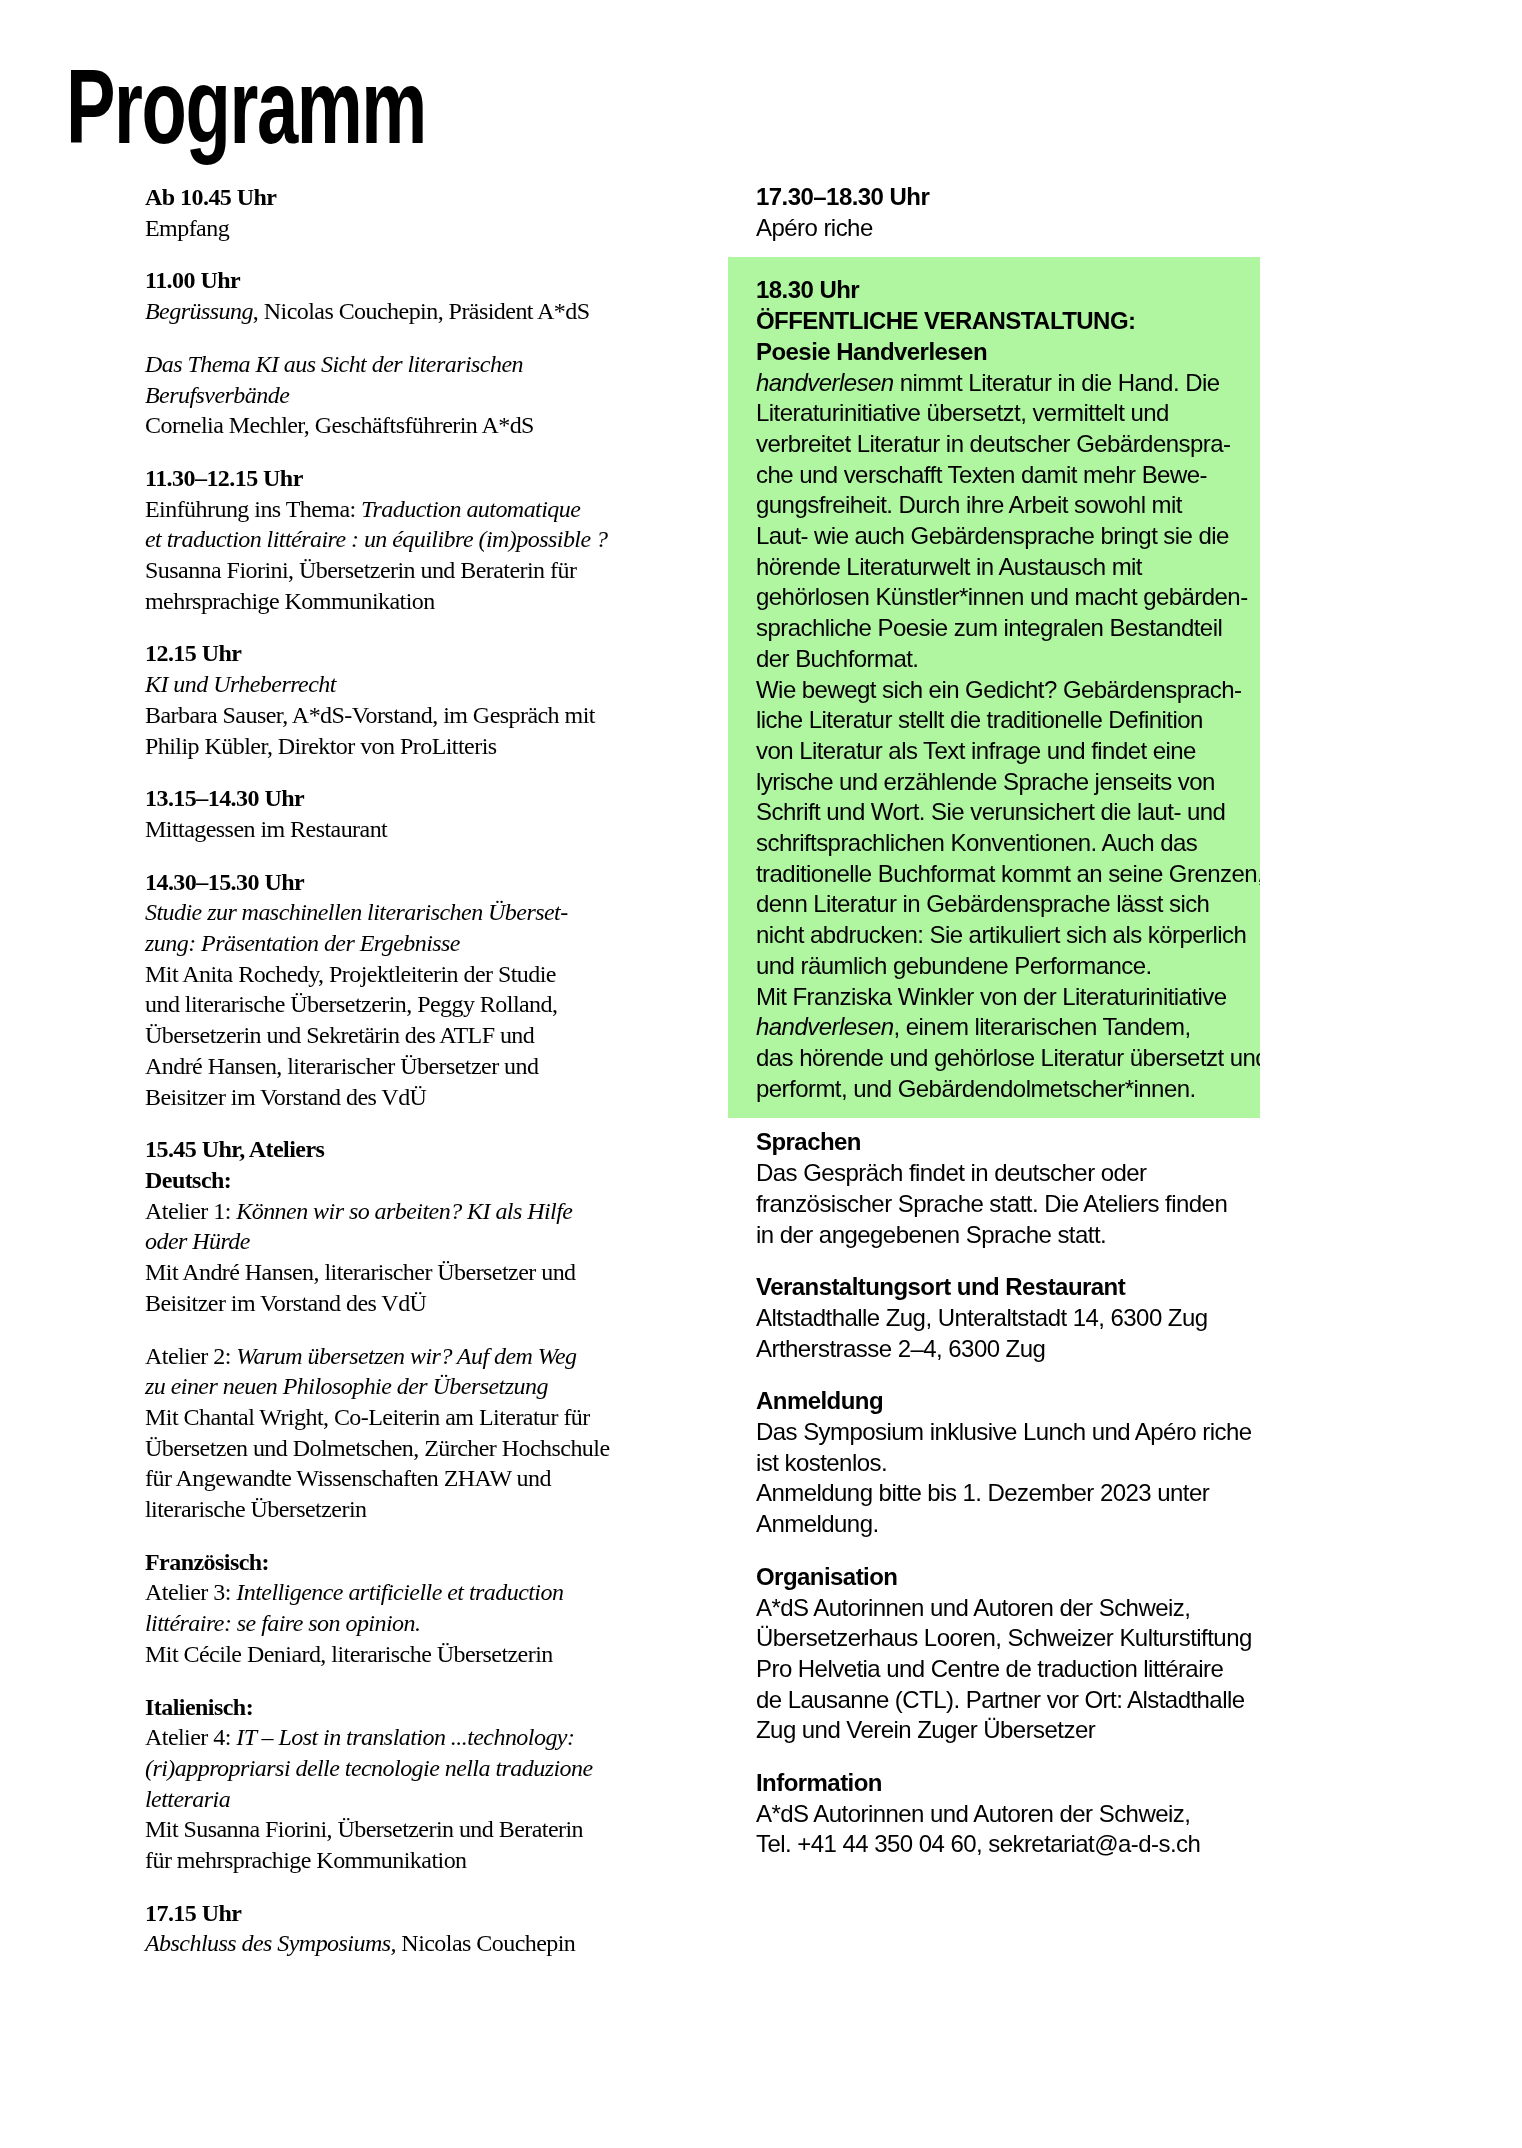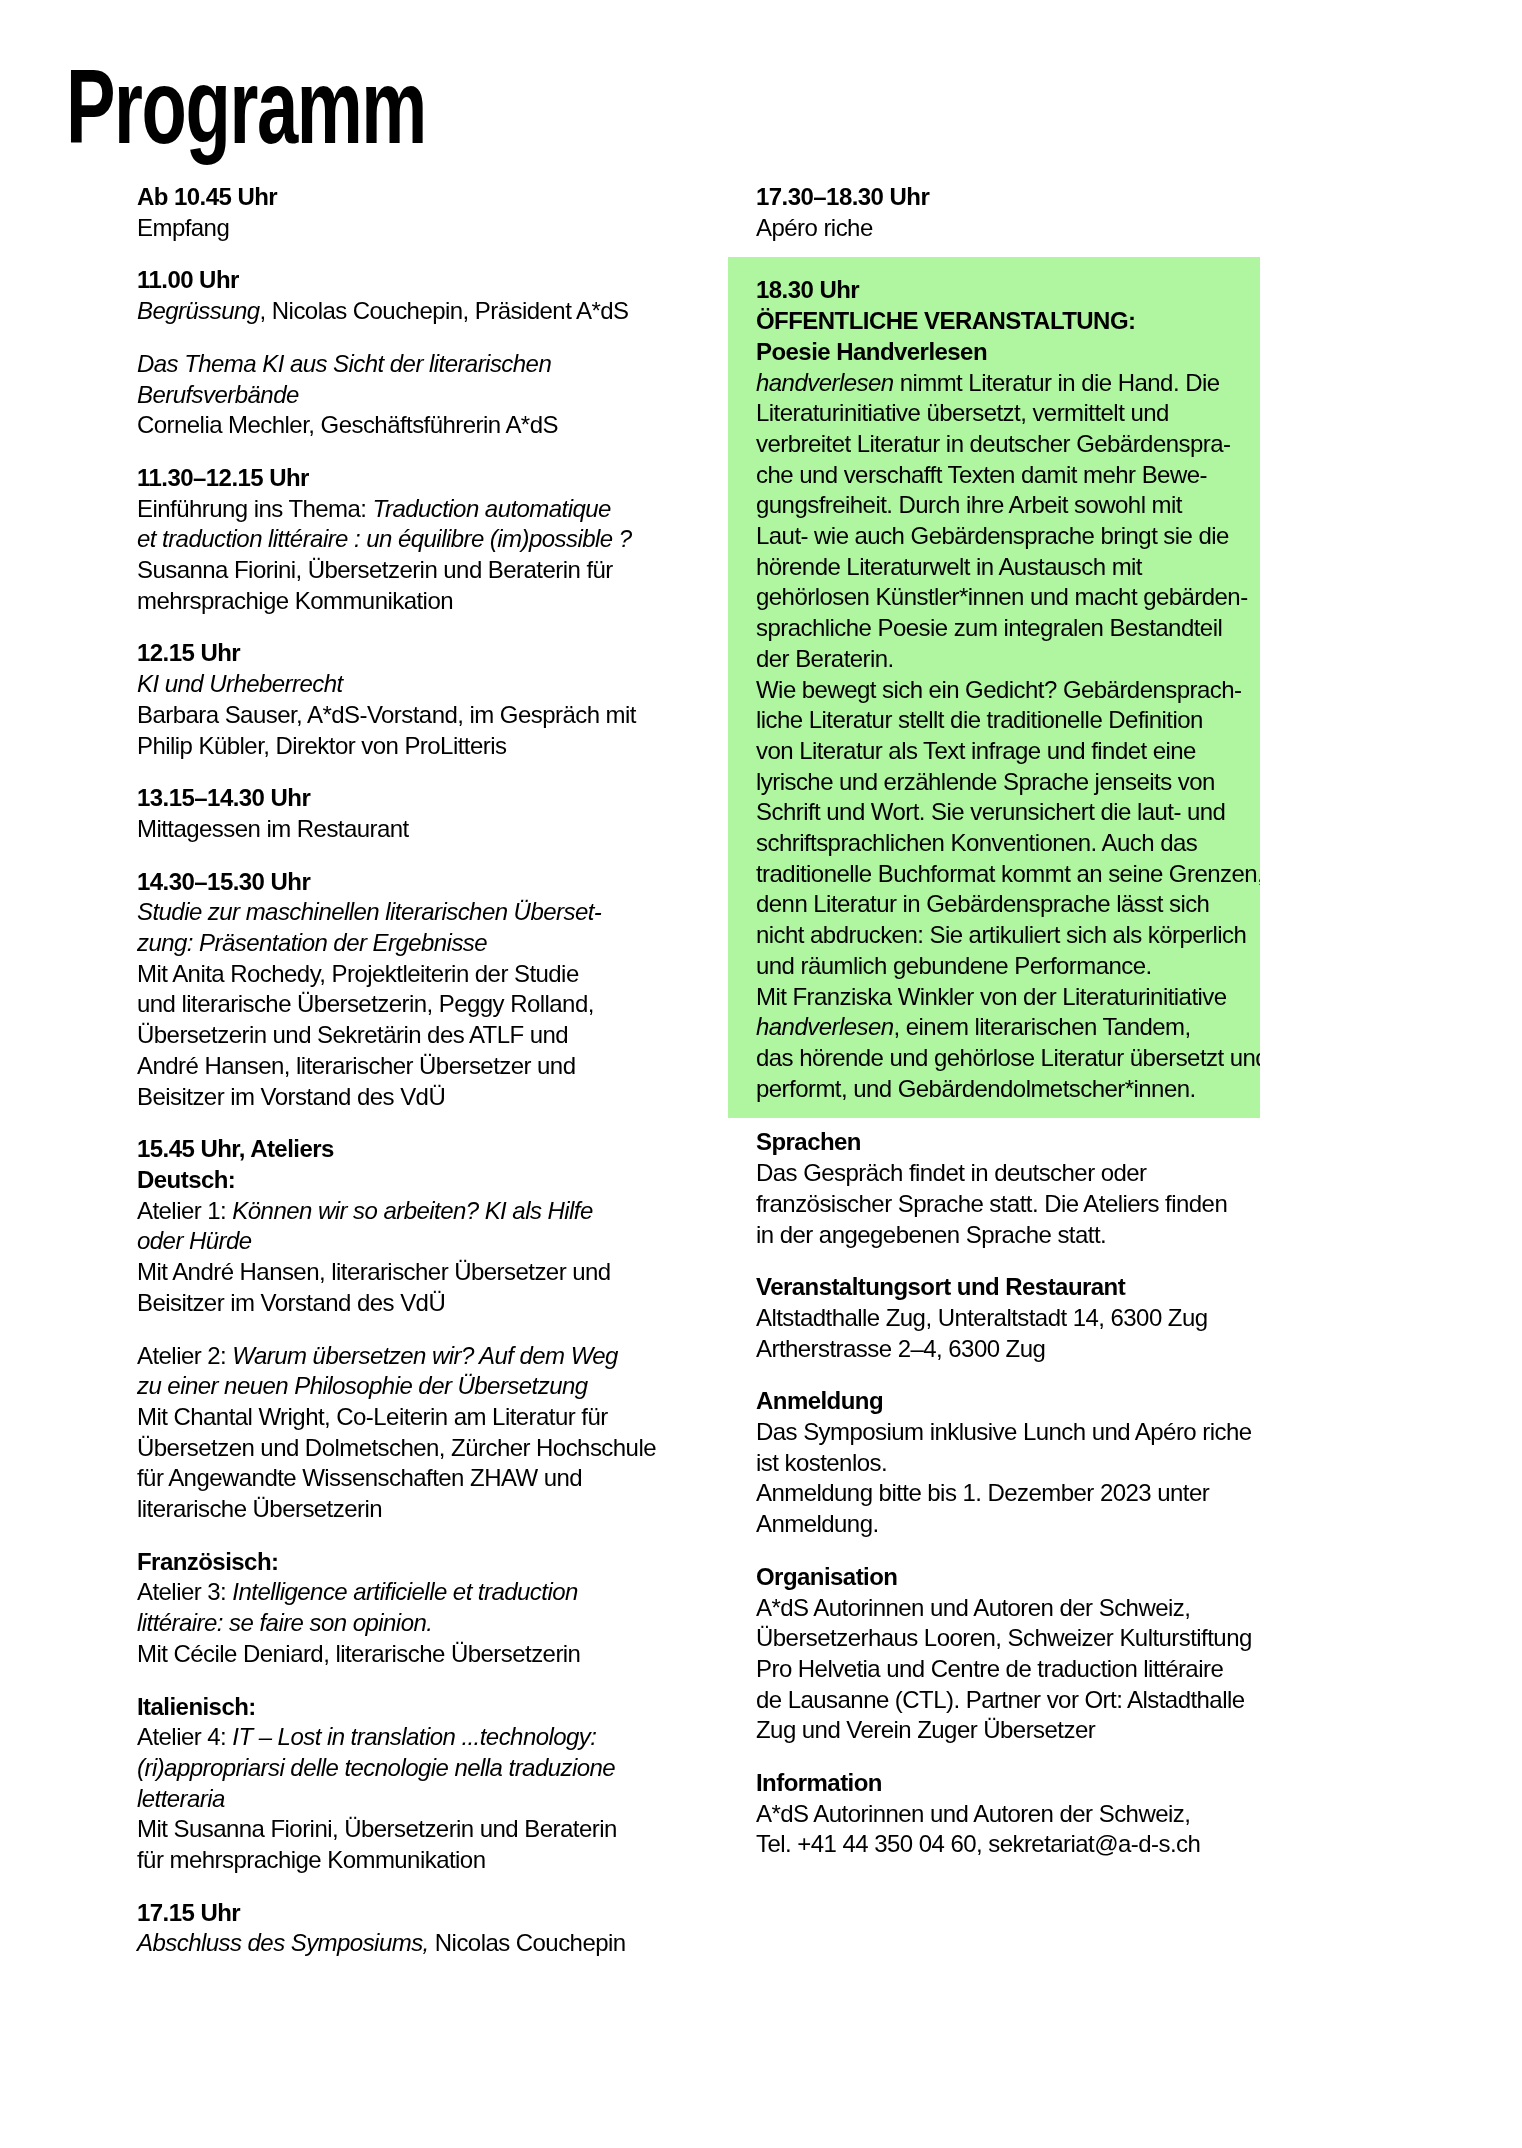--- a/index.html
+++ b/index.html
@@ -27,21 +27,21 @@
     transform: scaleX(0.70);
     transform-origin: 0 0;
   }
   .col {
     position: absolute;
     top: 182px;
     font-size: 24px;
     line-height: 30.7px;
     letter-spacing: -0.55px;
   }
-  .col-left  { left: 137px; width: 584px; }
+  .col-left  { left: 145px; width: 584px; font-family: Liberation Serif, serif; }
   .col-right { left: 756px; width: 766px; }
   .para { margin: 0 0 22px 0; }
   .para:last-child { margin-bottom: 0; }
   .line { white-space: nowrap; }
   .r-b { font-weight: 700; }
   .r-i { font-style: italic; }
   .r-u { text-decoration-thickness: 2px; text-underline-offset: 4px; }
   .highlight {
     margin-top: -8px;
     margin-bottom: 9px;
@@ -141,21 +141,21 @@
         <div class="line"><span class="r-b">Poesie Handverlesen</span></div>
         <div class="line"><span class="r-i">handverlesen</span><span> nimmt Literatur in die Hand. Die</span></div>
         <div class="line"><span>Literaturinitiative übersetzt, vermittelt und</span></div>
         <div class="line"><span>verbreitet Literatur in deutscher Gebärdenspra-</span></div>
         <div class="line"><span>che und verschafft Texten damit mehr Bewe-</span></div>
         <div class="line"><span>gungsfreiheit. Durch ihre Arbeit sowohl mit</span></div>
         <div class="line"><span>Laut- wie auch Gebärdensprache bringt sie die</span></div>
         <div class="line"><span>hörende Literaturwelt in Austausch mit</span></div>
         <div class="line"><span>gehörlosen Künstler*innen und macht gebärden-</span></div>
         <div class="line"><span>sprachliche Poesie zum integralen Bestandteil</span></div>
-        <div class="line"><span>der Beraterin.</span></div>
+        <div class="line"><span>der Buchformat.</span></div>
         <div class="line"><span>Wie bewegt sich ein Gedicht? Gebärdensprach-</span></div>
         <div class="line"><span>liche Literatur stellt die traditionelle Definition</span></div>
         <div class="line"><span>von Literatur als Text infrage und findet eine</span></div>
         <div class="line"><span>lyrische und erzählende Sprache jenseits von</span></div>
         <div class="line"><span>Schrift und Wort. Sie verunsichert die laut- und</span></div>
         <div class="line"><span>schriftsprachlichen Konventionen. Auch das</span></div>
         <div class="line"><span>traditionelle Buchformat kommt an seine Grenzen,</span></div>
         <div class="line"><span>denn Literatur in Gebärdensprache lässt sich</span></div>
         <div class="line"><span>nicht abdrucken: Sie artikuliert sich als körperlich</span></div>
         <div class="line"><span>und räumlich gebundene Performance.</span></div>

